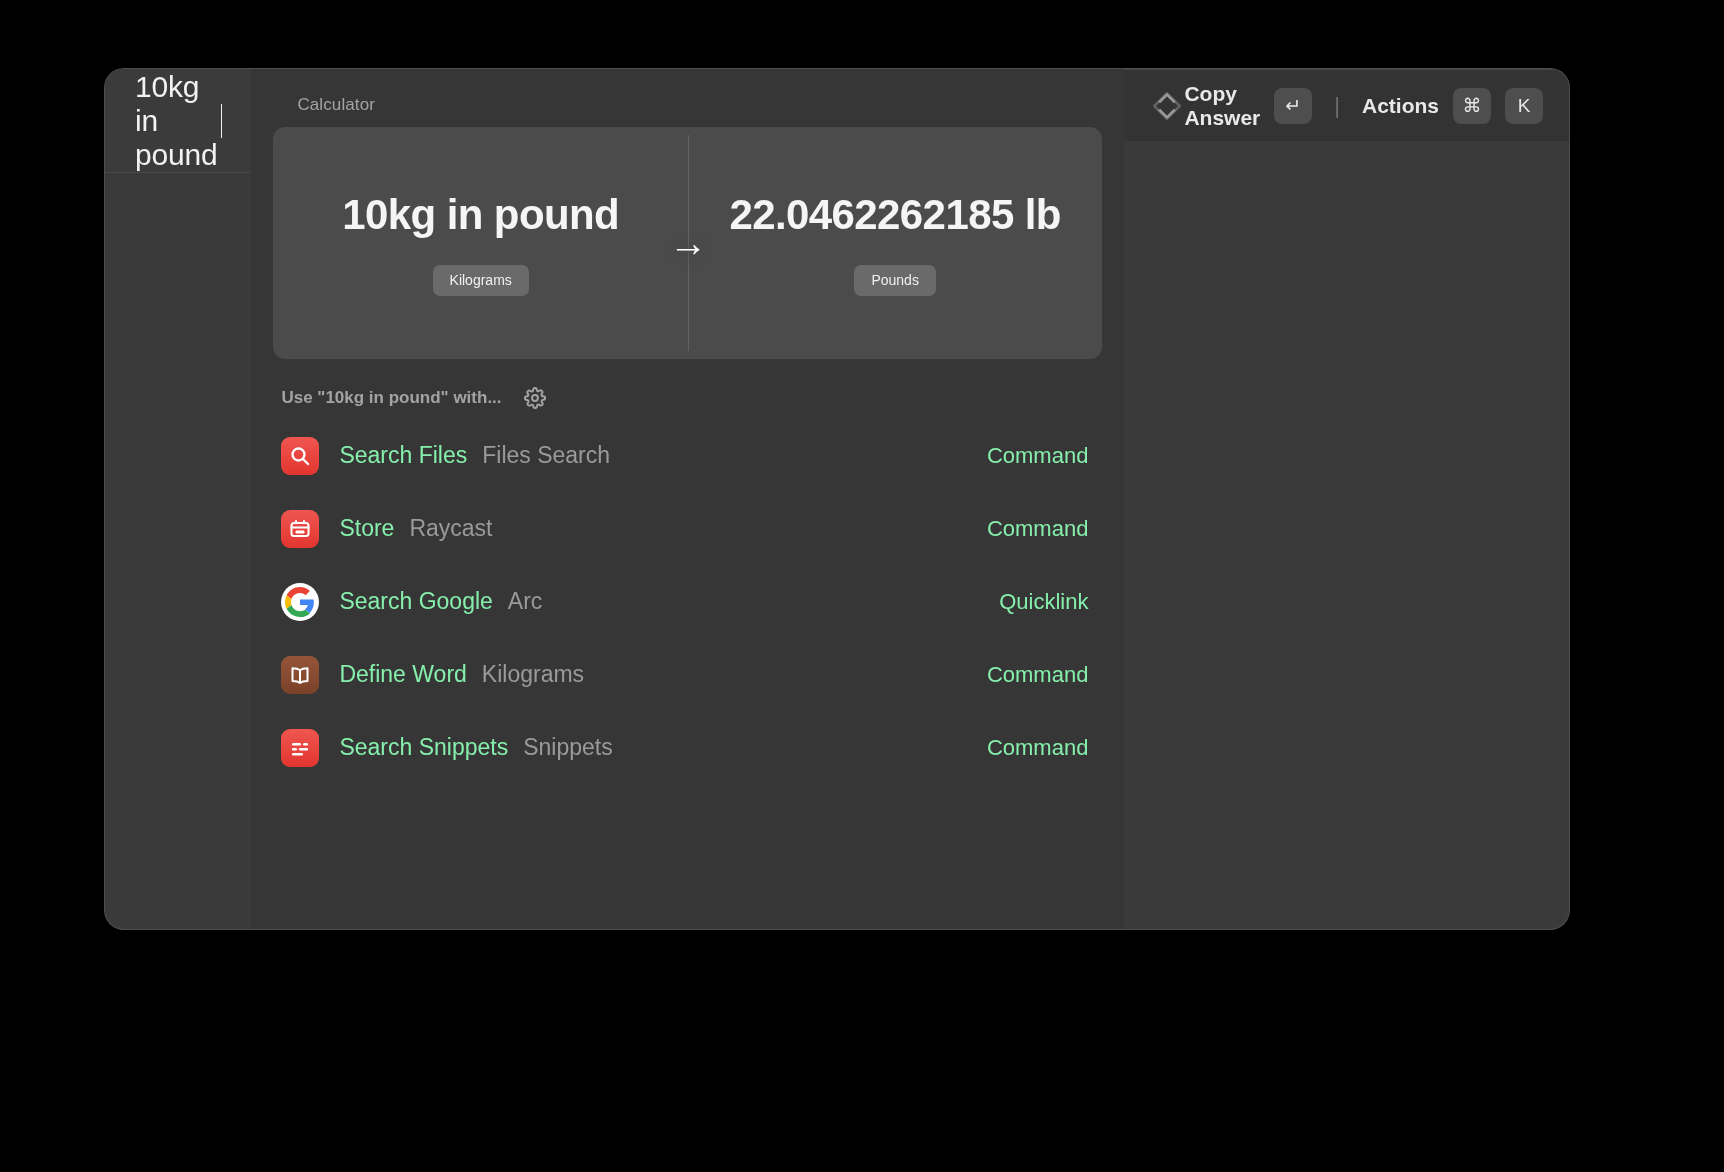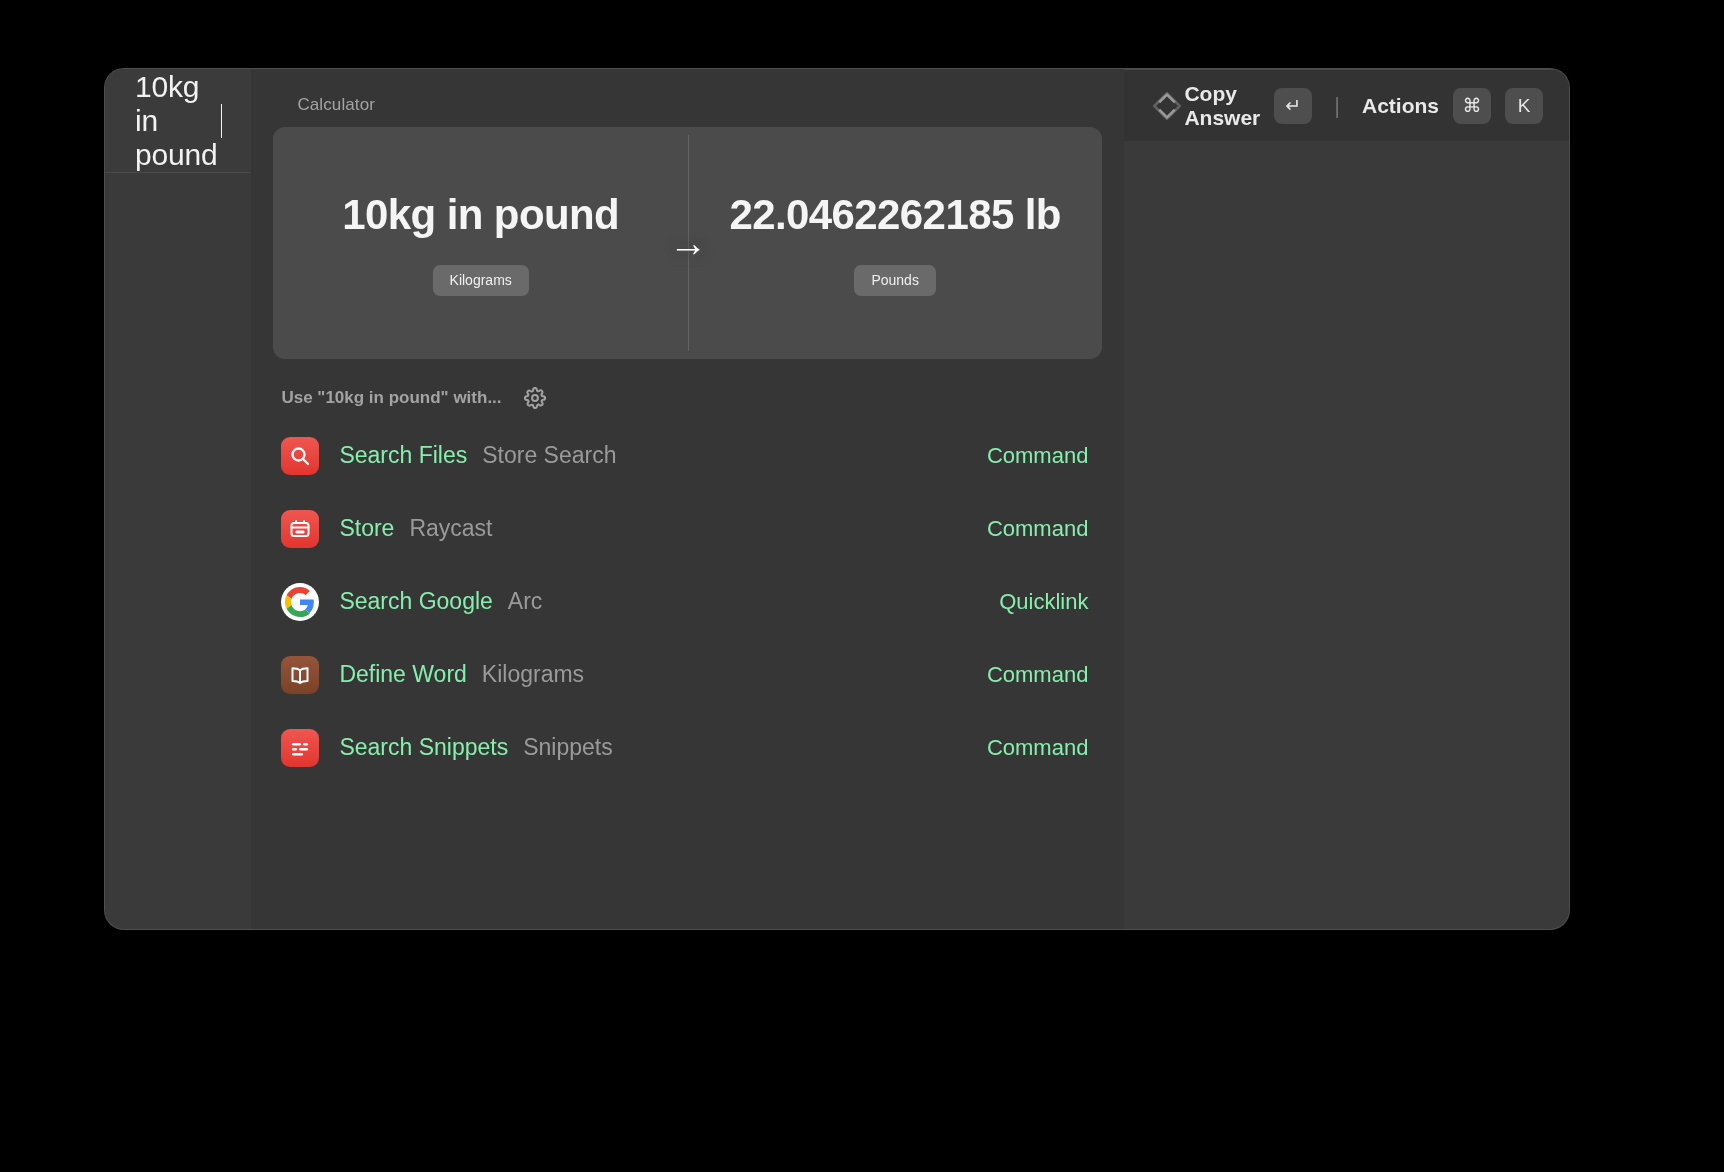--- a/index.html
+++ b/index.html
@@ -277,21 +277,21 @@
       <div class="rows">
 
         <div class="row">
           <span class="row-icon ic ic-red">
             <svg width="24" height="24" viewBox="0 0 24 24" fill="none" stroke="#ffffff" stroke-width="2.4" stroke-linecap="round">
               <circle cx="10.5" cy="10.5" r="6"></circle>
               <line x1="15" y1="15" x2="20" y2="20"></line>
             </svg>
           </span>
           <span class="row-title">Search Files</span>
-          <span class="row-sub">Store Search</span>
+          <span class="row-sub">Files Search</span>
           <span class="row-spacer"></span>
           <span class="row-accessory">Command</span>
         </div>
 
         <div class="row">
           <span class="row-icon ic ic-red">
             <svg width="24" height="24" viewBox="0 0 24 24" fill="none" stroke="#ffffff" stroke-width="2" stroke-linecap="round">
               <rect x="3.5" y="6" width="17" height="13" rx="2.5"></rect>
               <line x1="3.5" y1="10.5" x2="20.5" y2="10.5"></line>
               <rect x="7.5" y="13.5" width="9" height="3" rx="1.2" fill="#ffffff" stroke="none"></rect>

